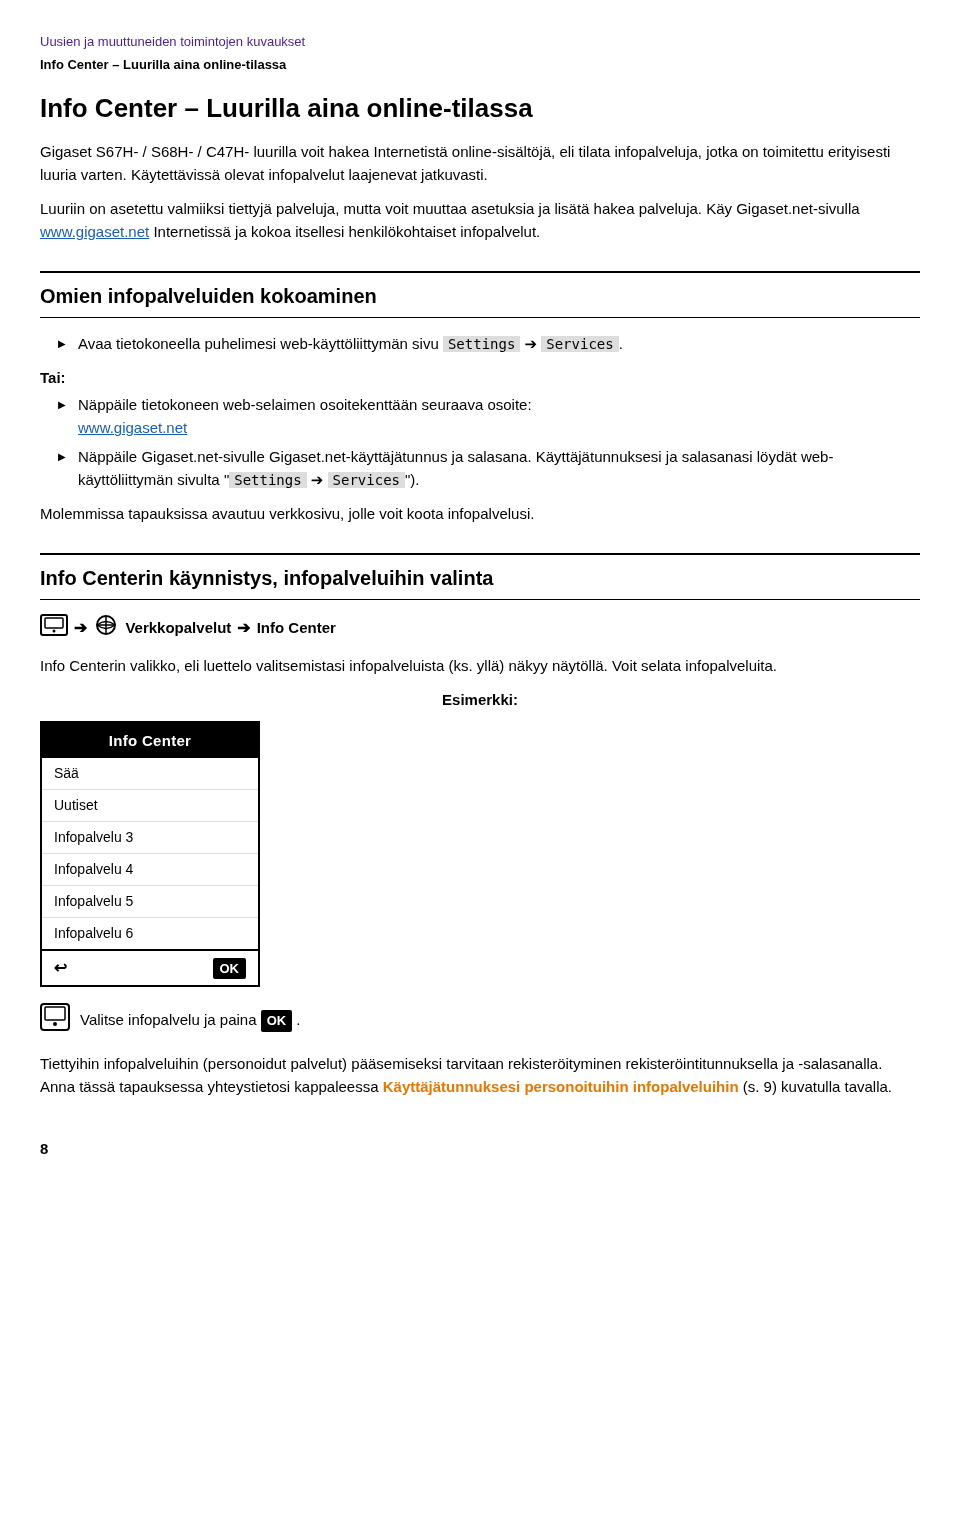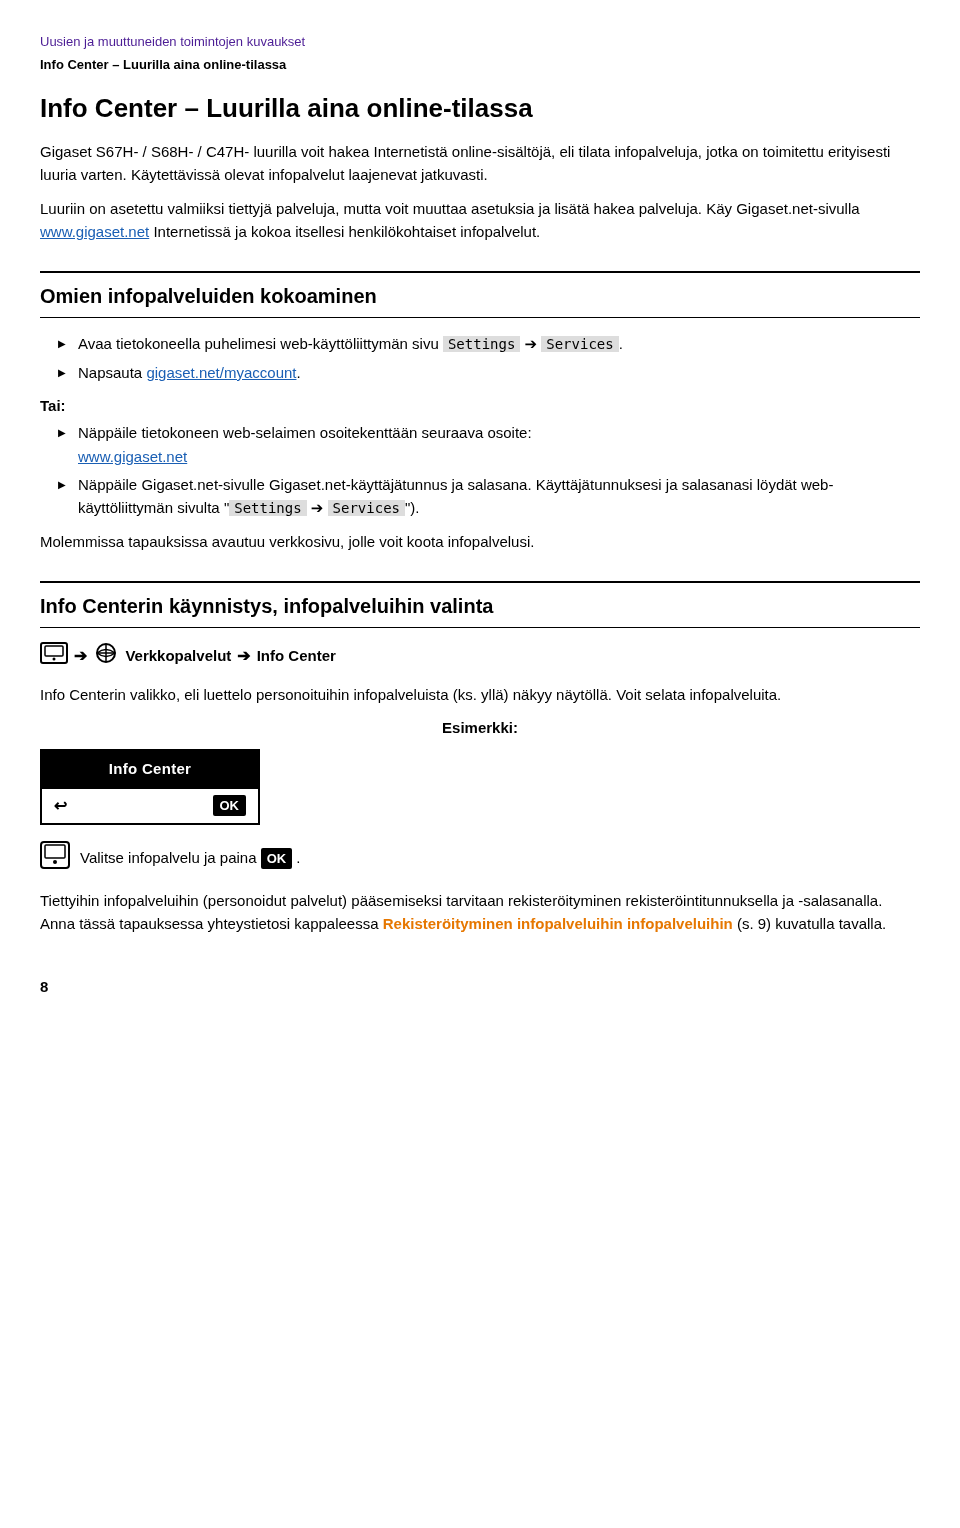--- a/index.html
+++ b/index.html
@@ -175,23 +175,20 @@
 <p>Gigaset S67H- / S68H- / C47H- luurilla voit hakea Internetistä online-sisältöjä, eli tilata infopalveluja, jotka on toimitettu erityisesti luuria varten. Käytettävissä olevat infopalvelut laajenevat jatkuvasti.</p>
 <p>
   <span>Luuriin on asetettu valmiiksi tiettyjä palveluja, mutta voit muuttaa asetuksia ja lisätä hakea palveluja. Käy Gigaset.net-sivulla </span><span class="link-blue">www.gigaset.net</span><span> Internetissä ja kokoa itsellesi henkilökohtaiset infopalvelut.</span>
 </p>
 
 <div class="section-heading">Omien infopalveluiden kokoaminen</div>
 
 <ul class="arrow-list">
   <li>
     <span>Avaa tietokoneella puhelimesi web-käyttöliittymän sivu </span><span class="settings-inline">Settings</span><span> ➔ </span><span class="settings-inline">Services</span><span>.</span>
-  </li>
-  <li>
-    <span>Napsauta </span><span class="link-blue">gigaset.net/myaccount</span><span>.</span>
   </li>
 </ul>
 
 <p class="tai-label">Tai:</p>
 
 <ul class="arrow-list">
   <li>
     <span>Näppäile tietokoneen web-selaimen osoitekenttään seuraava osoite:</span><br>
     <span class="link-blue">www.gigaset.net</span>
   </li>
@@ -220,26 +217,34 @@
       <path d="M4 11 Q13 18 22 11" stroke="#000" stroke-width="1.5" fill="none"></path>
       <line x1="13" y1="2" x2="13" y2="20" stroke="#000" stroke-width="1.5"></line>
       <line x1="4" y1="11" x2="22" y2="11" stroke="#000" stroke-width="1.5"></line>
     </svg>
   </span>
   <span class="nav-label-bold">Verkkopalvelut</span>
   <span style="font-weight:bold; font-size:16px;">➔</span>
   <span class="nav-label-bold">Info Center</span>
 </div>
 
-<p>Info Centerin valikko, eli luettelo personoituihin infopalveluista (ks. yllä) näkyy näytöllä. Voit selata infopalveluita.</p>
+<p>Info Centerin valikko, eli luettelo valitsemistasi infopalveluista (ks. yllä) näkyy näytöllä. Voit selata infopalveluita.</p>
 
 <p class="esimerkki-label">Esimerkki:</p>
 
 <div class="phone-screen">
   <div class="phone-screen-header">Info Center</div>
+  <div class="phone-screen-body">
+    <div class="phone-screen-item">Sää</div>
+    <div class="phone-screen-item">Uutiset</div>
+    <div class="phone-screen-item">Infopalvelu 3</div>
+    <div class="phone-screen-item">Infopalvelu 4</div>
+    <div class="phone-screen-item">Infopalvelu 5</div>
+    <div class="phone-screen-item">Infopalvelu 6</div>
+  </div>
   <div class="phone-screen-footer">
     <span class="back-sym">↩</span>
     <span class="ok-badge">OK</span>
   </div>
 </div>
 
 <div class="instruction-line">
   <span>
     <svg width="30" height="28" viewBox="0 0 30 28" fill="none" xmlns="http://www.w3.org/2000/svg">
       <rect x="1" y="1" width="28" height="26" rx="3" stroke="#000" stroke-width="2" fill="white"></rect>
@@ -251,20 +256,20 @@
     <span>Valitse infopalvelu ja paina</span>
     <span> </span>
     <span class="ok-inline">OK</span>
     <span>.</span>
   </span>
 </div>
 
 <p>
   <span>Tiettyihin infopalveluihin (personoidut palvelut) pääsemiseksi tarvitaan rekisteröityminen rekisteröintitunnuksella ja -salasanalla. Anna tässä tapauksessa yhteystietosi kappaleessa</span>
   <span> </span>
-  <span class="link-orange">Rekisteröityminen infopalveluihin infopalveluihin</span>
+  <span class="link-orange">Käyttäjätunnuksesi personoituihin infopalveluihin</span>
   <span> </span>
   <span>(s. 9)</span>
   <span> </span>
   <span>kuvatulla tavalla.</span>
 </p>
 
 <div style="margin-top: 40px; font-size:15px; font-weight:bold;">8</div>
 
 </body></html>

